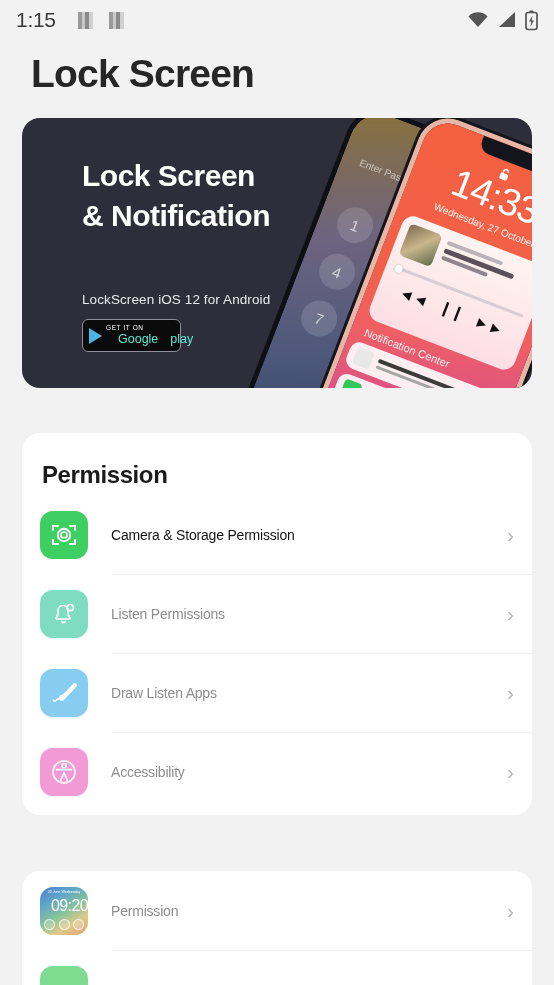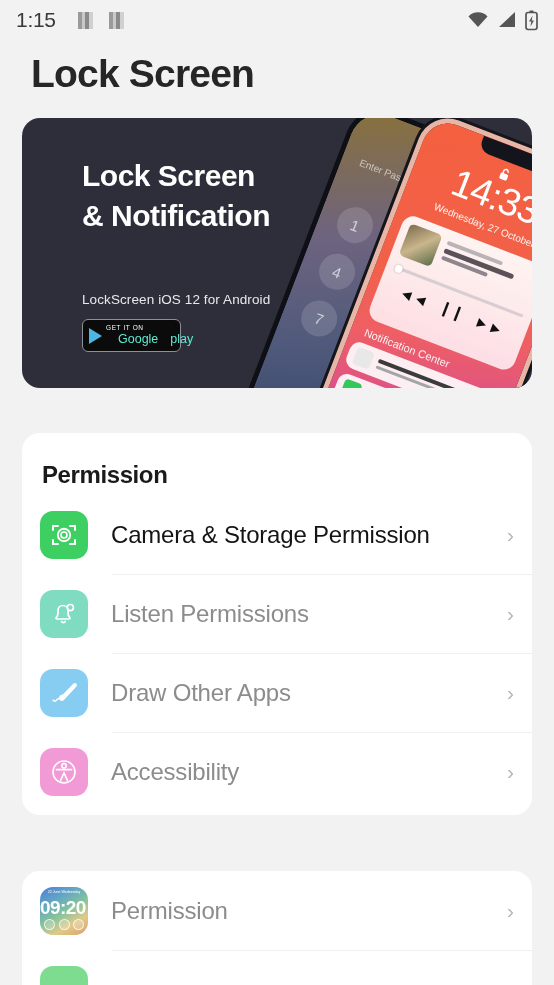--- a/index.html
+++ b/index.html
@@ -243,41 +243,41 @@
   }
   .row-icon {
     width: 48px; height: 48px;
     border-radius: 13px;
     flex: none;
     display: flex; align-items: center; justify-content: center;
     overflow: hidden;
   }
   .row-label {
     margin-left: 23px;
-    font-size: 24px;
+    font-size: 14px;
     color: #8c8c8c;
     letter-spacing: -0.2px;
   }
   .row-label.active { color: #141414; }
   .chev {
     margin-left: auto;
     color: #b5b5b5;
     font-size: 21px;
     line-height: 1;
     font-weight: 300;
   }
 
   
   .wp-thumb {
     width: 48px; height: 48px; border-radius: 13px;
     background: linear-gradient(150deg,#4c7fd4 0%,#5fa3c9 26%,#86c49a 52%,#e0c98a 74%,#dba06c 100%);
     position: relative; overflow: hidden;
   }
   .wp-date { position:absolute; top:3px; left:0; right:0; text-align:center; color:#fff; font-size:3.6px; }
-  .wp-time { position:absolute; top:10px; left:0; right:0; text-align:left; color:#fff; font-size:19px; font-weight:700; letter-spacing:-0.6px; }
+  .wp-time { position:absolute; top:10px; left:0; right:0; text-align:right; color:#fff; font-size:16px; font-weight:400; letter-spacing:-0.6px; }
   .wp-widgets { position:absolute; bottom:5px; left:0; right:0; display:flex; justify-content:space-evenly; }
   .wp-w { width:11px; height:11px; border-radius:50%; border:1px solid rgba(255,255,255,.75); background:rgba(255,255,255,.2); }
 
   .green-peek {
     width: 48px; height: 48px; border-radius: 13px;
     background: #7ddc8f; flex: none;
   }
 </style>
 </head>
 <body>
@@ -401,21 +401,21 @@
   </div>
 
   <div class="row">
     <span class="row-icon" style="background:#87cdf2">
       <svg width="30" height="30" viewBox="0 0 30 30">
         <path d="M24.5 5.5 L13.8 16.6 l3.2 3.2 L27.2 8.8 a1.9 1.9 0 0 0-2.7-3.3z" fill="#fff"></path>
         <path d="M13.4 16.2 l3.6 3.6 -2.3 2.4 a3 3 0 0 1-4.2-4.2z" fill="#fff"></path>
         <path d="M10.3 20.6 c-2 .3-2.6 1.6-3.6 2.2-1 .5-2.2.2-2.6-.7" fill="none" stroke="#fff" stroke-width="1.5" stroke-linecap="round"></path>
       </svg>
     </span>
-    <span class="row-label">Draw Other Apps</span>
+    <span class="row-label">Draw Listen Apps</span>
     <span class="chev">›</span>
   </div>
 
   <div class="row">
     <span class="row-icon" style="background:#f29ad6">
       <svg width="30" height="30" viewBox="0 0 30 30">
         <circle cx="15" cy="15" r="11" fill="none" stroke="#fff" stroke-width="1.6"></circle>
         <circle cx="15" cy="8.8" r="2.2" fill="none" stroke="#fff" stroke-width="1.6"></circle>
         <path d="M7.4 12.6 h15.2" stroke="#fff" stroke-width="1.6" stroke-linecap="round"></path>
         <path d="M11.7 23.2 L15 16 l3.3 7.2" fill="none" stroke="#fff" stroke-width="1.6" stroke-linecap="round"></path>

